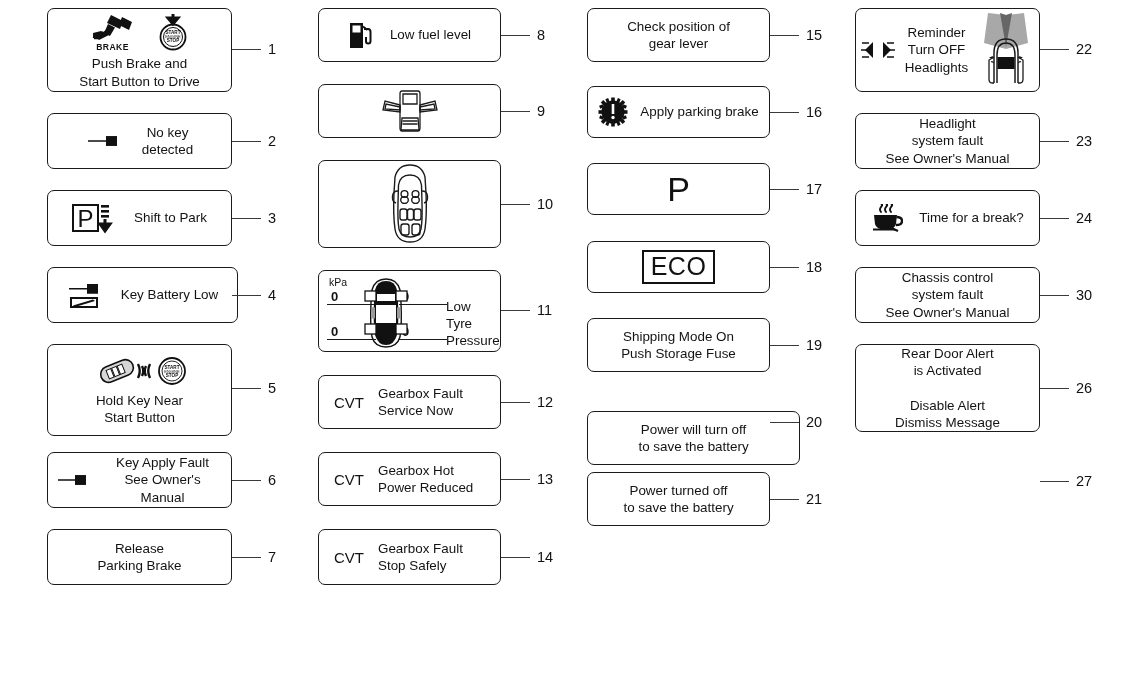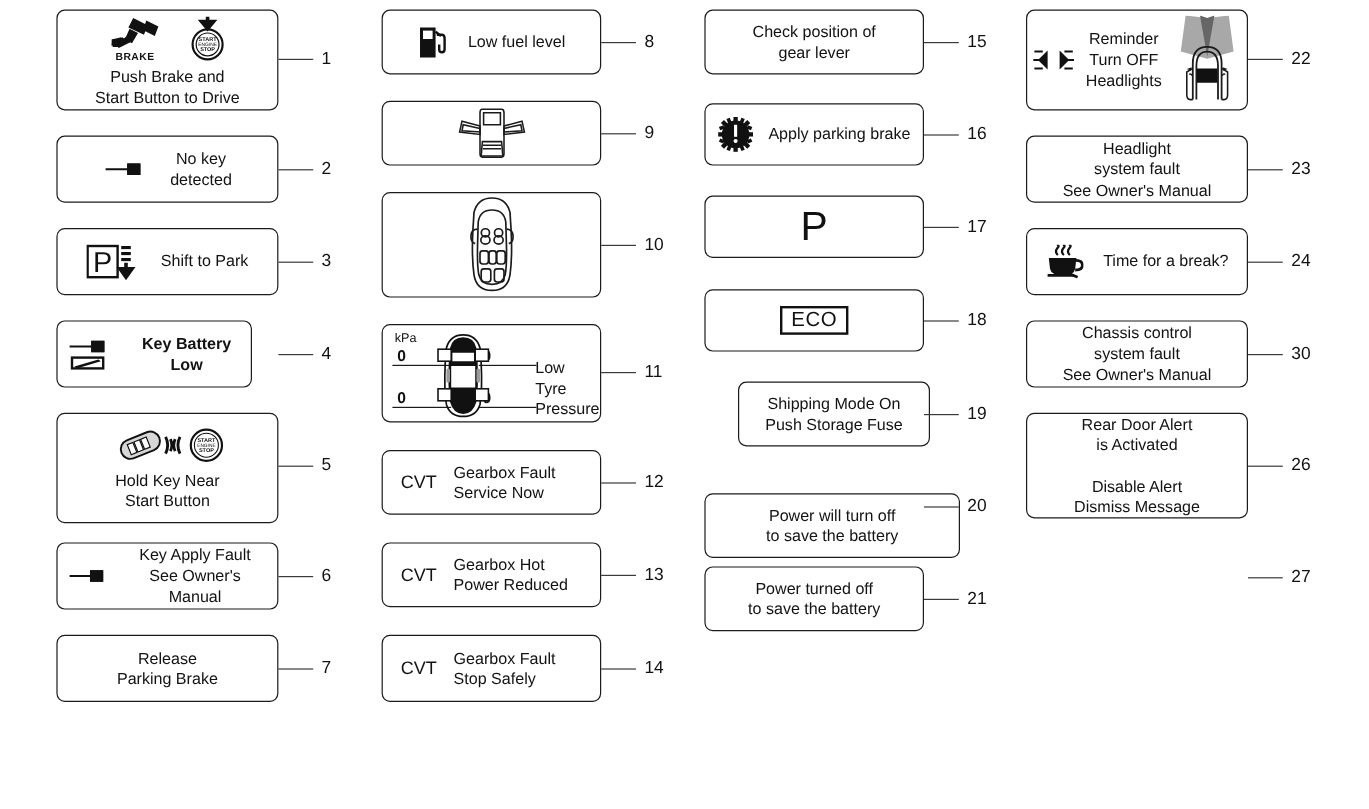--- a/index.html
+++ b/index.html
@@ -67,21 +67,21 @@
     font-size: 34px;
     color: #111;
     font-family: "Liberation Sans", sans-serif;
     line-height: 1;
   }
   .eco-wrap {
     border: 2.2px solid #111;
     padding: 1px 7px 2px 7px;
   }
   .eco-txt {
-    font-size: 17px;
+    font-size: 25px;
     letter-spacing: 0.5px;
     color: #111;
     line-height: 1.05;
   }
   .cvt {
     font-size: 15px;
     color: #131313;
     line-height: 1;
     flex: 0 0 auto;
   }
@@ -174,21 +174,21 @@
           <rect x="29" y="14" width="8" height="2.6" fill="#111"></rect>
           <path d="M33 18 L33 24 M28 23 L33 30 L38 23 Z" stroke="#111" stroke-width="3" fill="#111"></path>
         </svg>
       </div>
       <div class="txt">Shift to Park</div>
     </div>
   </div>
   <div class="leader" style="left:232px; top:218px; width:29px;"></div>
   <div class="num" style="left:268px; top:211px;">3</div>
 
-  <div class="box" style="left:47px; top:267px; width:163px; height:56px;font-weight:bold;">
+  <div class="box" style="left:47px; top:267px; width:191px; height:56px;">
     <div class="inner row gap-16">
       <div class="icon-slot">
         <svg width="38" height="30" viewBox="0 0 38 30">
           <path d="M2 8 L20 8 L20 4 L31 4 L31 13.5 L20 13.5 L20 9.6 L2 9.6 Z" fill="#111"></path>
           <rect x="20" y="4" width="11" height="9.5" fill="#111"></rect>
           <rect x="4" y="18" width="26" height="9" fill="none" stroke="#111" stroke-width="2"></rect>
           <path d="M6 25.5 L26 19.5 L28 21 L8 27 Z" fill="#111"></path>
         </svg>
       </div>
       <div class="txt">Key Battery Low</div>
@@ -440,21 +440,21 @@
   <div class="box" style="left:587px; top:241px; width:183px; height:52px;">
     <div class="inner">
       <div class="eco-wrap">
         <div class="eco-txt">ECO</div>
       </div>
     </div>
   </div>
   <div class="leader" style="left:770px; top:267px; width:29px;"></div>
   <div class="num" style="left:806px; top:260px;">18</div>
 
-  <div class="box" style="left:587px; top:318px; width:160px; height:54px;margin-left:28px;">
+  <div class="box" style="left:587px; top:318px; width:183px; height:54px;">
     <div class="inner">
       <div class="txt">Shipping Mode On
 Push Storage Fuse</div>
     </div>
   </div>
   <div class="leader" style="left:770px; top:345px; width:29px;"></div>
   <div class="num" style="left:806px; top:338px;">19</div>
 
   <div class="box" style="left:587px; top:411px; width:213px; height:54px;">
     <div class="inner">

